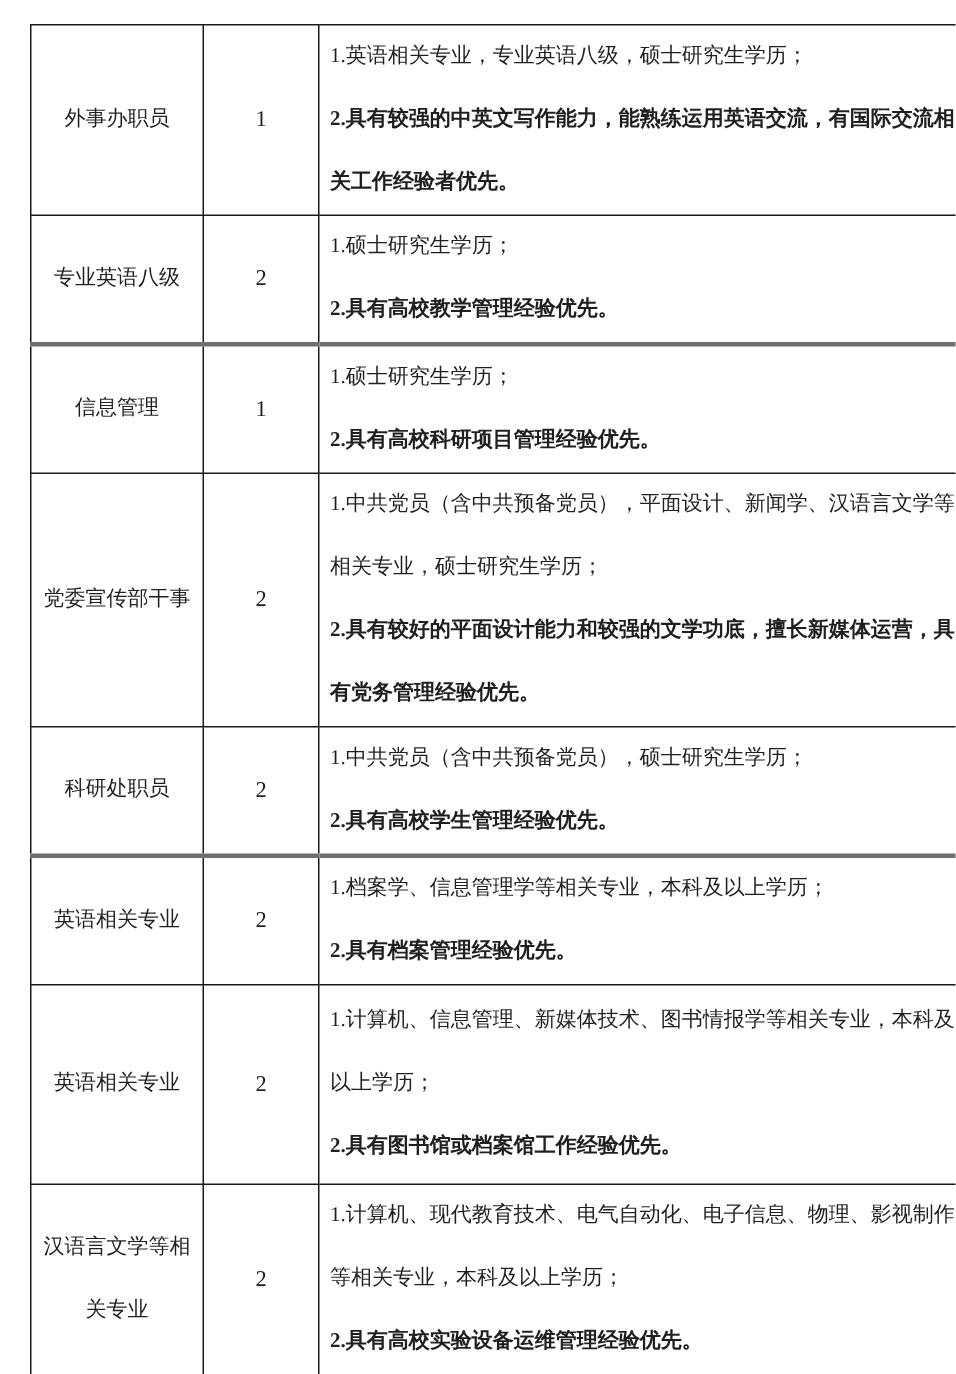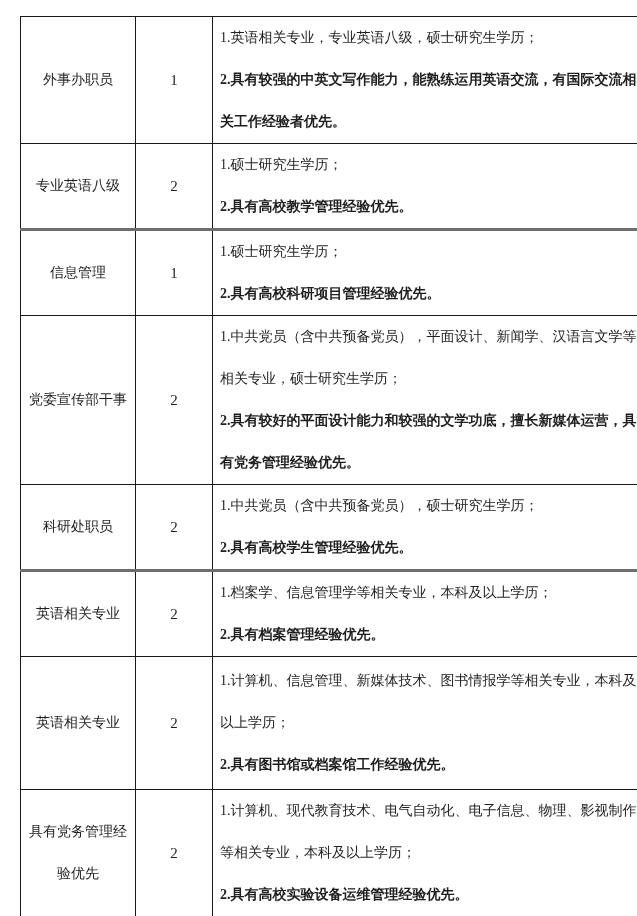--- a/index.html
+++ b/index.html
@@ -121,21 +121,21 @@
       </tr>
       <tr style="height:133px">
         <td class="pos-cell">英语相关专业</td>
         <td class="cnt-cell">2</td>
         <td class="req-cell">
           <p>1.计算机、信息管理、新媒体技术、图书情报学等相关专业，本科及以上学历；</p>
           <p class="emph">2.具有图书馆或档案馆工作经验优先。</p>
         </td>
       </tr>
       <tr style="height:124px">
-        <td class="pos-cell">具有党务管理经验优先</td>
+        <td class="pos-cell">汉语言文学等相关专业</td>
         <td class="cnt-cell">2</td>
         <td class="req-cell">
           <p>1.计算机、现代教育技术、电气自动化、电子信息、物理、影视制作等相关专业，本科及以上学历；</p>
           <p class="emph">2.具有高校实验设备运维管理经验优先。</p>
         </td>
       </tr>
     </tbody>
   </table>
 </div>
 

